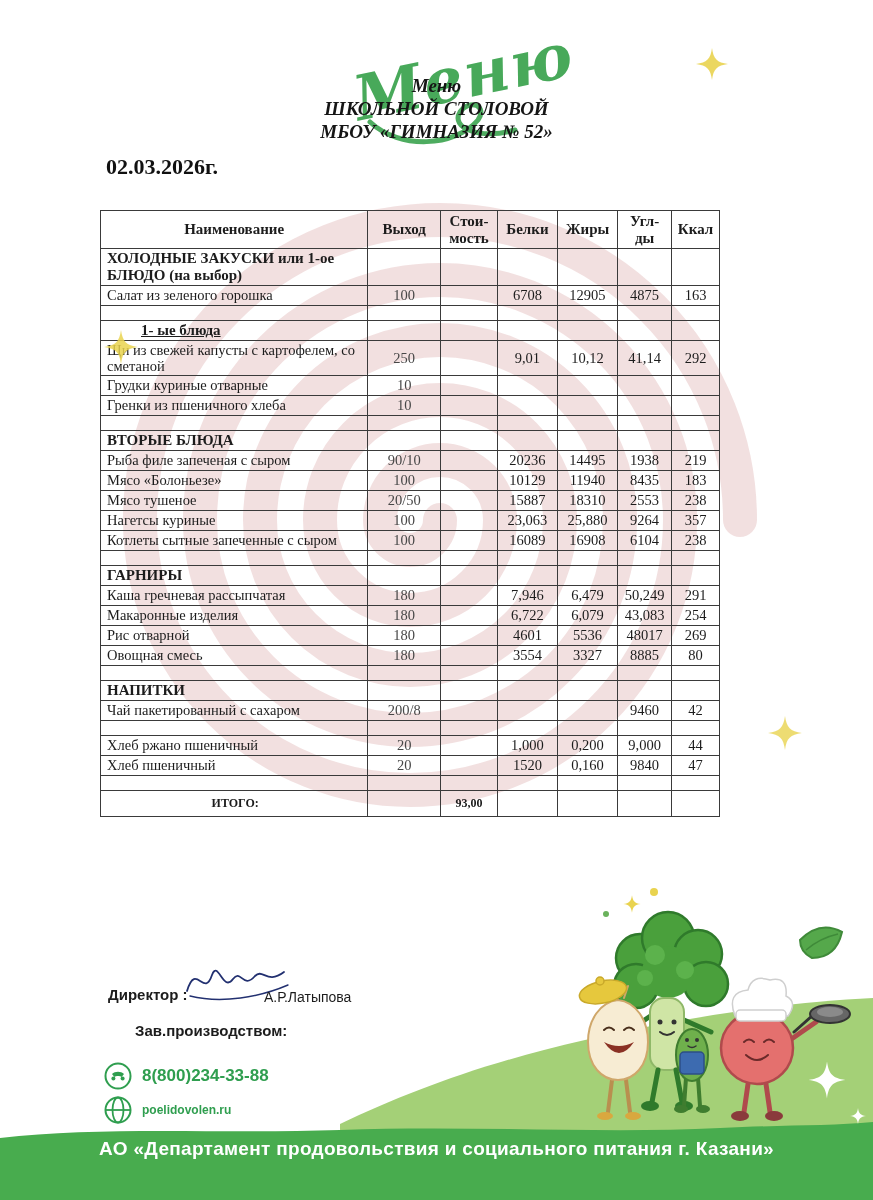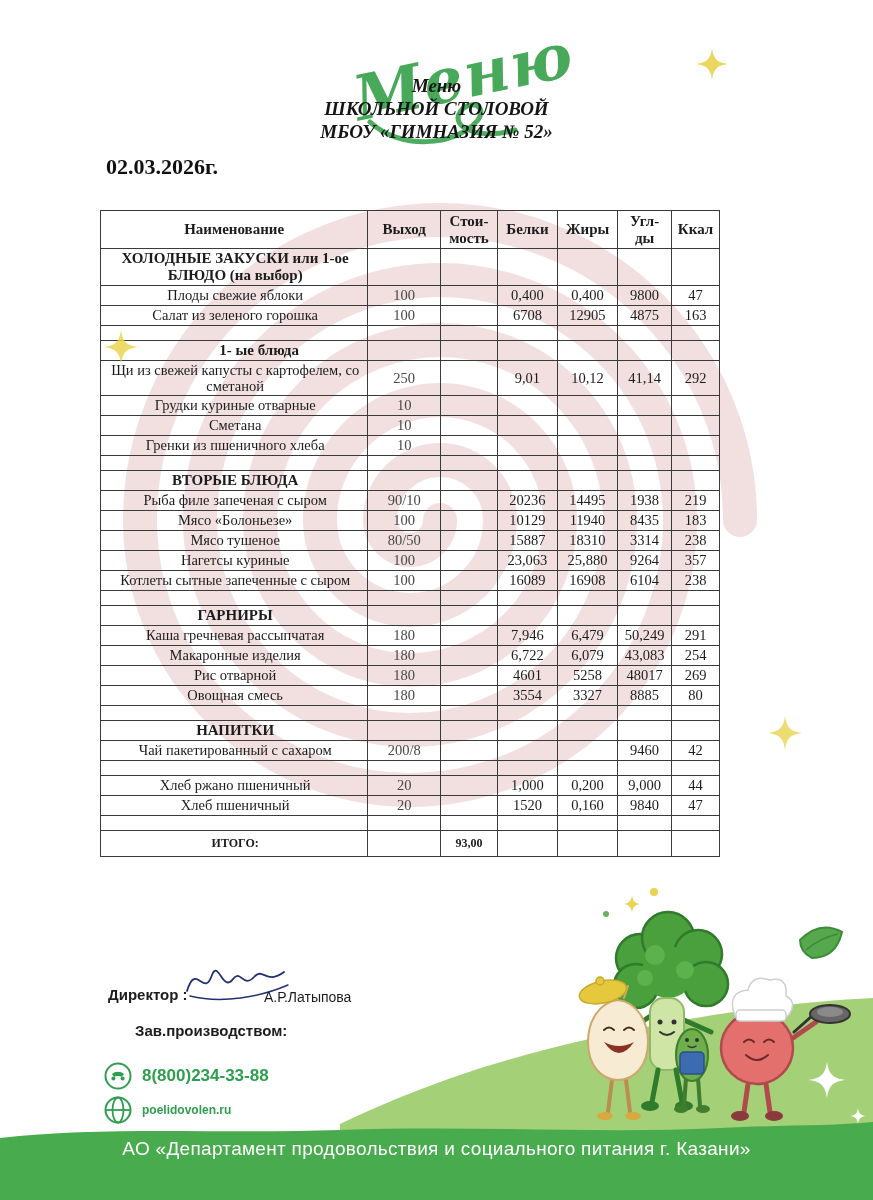--- a/index.html
+++ b/index.html
@@ -35,21 +35,21 @@
     width: 620px; border-collapse: collapse; background: transparent;
     font-size: 14.5px;
   }
   .menu-table th, .menu-table td {
     border: 1px solid #3a3a3a; padding: 1px 4px; vertical-align: middle;
   }
   .menu-table th {
     font-weight: bold; text-align: center; font-size: 15px; height: 38px; line-height: 1.1;
   }
   .menu-table td { height: 20px; text-align: center; line-height: 1.12; }
-  .menu-table td.name-cell { text-align: center; padding-left: 6px; }
+  .menu-table td.name-cell { text-align: left; padding-left: 6px; }
   tr.row-section td { font-weight: bold; font-size: 15px; }
   tr.row-spacer td { height: 15px; }
   tr.row-total td { height: 26px; font-weight: bold; font-size: 12px; }
   tr.row-total td.name-cell { text-align: center; }
   td.c1 { color: #474747; }
   
   .star { position: absolute; z-index: 3; }
   
   .sig-label {
     position: absolute; left: 108px; top: 986px; z-index: 2;
@@ -66,21 +66,21 @@
   }
   .contact { position: absolute; z-index: 4; display: flex; align-items: center; gap: 10px;
     font-family: "Liberation Sans", sans-serif; font-weight: bold; color: #2f9e4f; }
   .contact.phone { left: 104px; top: 1062px; font-size: 17px; align-items: center; }
   .contact.site  { left: 104px; top: 1096px; font-size: 12px; }
   
   .footer-art { position: absolute; left: 0; top: 880px; z-index: 3; }
   .banner {
     position: absolute; left: 0; right: 0; top: 1138px; z-index: 5;
     text-align: center; color: #ffffff;
-    font-family: "Liberation Sans", sans-serif; font-weight: normal; font-size: 19px;
+    font-family: "Liberation Sans", sans-serif; font-weight: bold; font-size: 19px;
     letter-spacing: .3px;
   }
 </style>
 </head>
 <body>
 
 <div class="page">
 
   <svg class="watermark" width="740" height="700" viewBox="0 0 740 700">
     <path d="M 385 350
@@ -134,48 +134,39 @@
         <tr class="row-section">
           <td class="c0 name-cell">ХОЛОДНЫЕ ЗАКУСКИ или 1-ое БЛЮДО (на выбор)</td>
           <td class="c1"></td>
           <td class="c2"></td>
           <td class="c3"></td>
           <td class="c4"></td>
           <td class="c5"></td>
           <td class="c6"></td>
         </tr>
         <tr class="row-item">
-          <td class="c0 name-cell">Плоды свежие яблоки</td>
-          <td class="c1">100</td>
-          <td class="c2"></td>
-          <td class="c3">0,400</td>
-          <td class="c4">0,400</td>
-          <td class="c5">9800</td>
-          <td class="c6">47</td>
-        </tr>
-        <tr class="row-item">
           <td class="c0 name-cell">Салат из зеленого горошка</td>
           <td class="c1">100</td>
           <td class="c2"></td>
           <td class="c3">6708</td>
           <td class="c4">12905</td>
           <td class="c5">4875</td>
           <td class="c6">163</td>
         </tr>
         <tr class="row-spacer">
           <td class="c0 name-cell"></td>
           <td class="c1"></td>
           <td class="c2"></td>
           <td class="c3"></td>
           <td class="c4"></td>
           <td class="c5"></td>
           <td class="c6"></td>
         </tr>
         <tr class="row-section">
-          <td class="c0 name-cell" style="padding-left: 54px;">1- ые блюда</td>
+          <td class="c0 name-cell" style="padding-left: 40px; text-decoration: underline;">1- ые блюда</td>
           <td class="c1"></td>
           <td class="c2"></td>
           <td class="c3"></td>
           <td class="c4"></td>
           <td class="c5"></td>
           <td class="c6"></td>
         </tr>
         <tr class="row-item">
           <td class="c0 name-cell">Щи из свежей капусты с картофелем, со сметаной</td>
           <td class="c1">250</td>
@@ -188,29 +179,20 @@
         <tr class="row-item">
           <td class="c0 name-cell">Грудки куриные отварные</td>
           <td class="c1">10</td>
           <td class="c2"></td>
           <td class="c3"></td>
           <td class="c4"></td>
           <td class="c5"></td>
           <td class="c6"></td>
         </tr>
         <tr class="row-item">
-          <td class="c0 name-cell">Сметана</td>
-          <td class="c1">10</td>
-          <td class="c2"></td>
-          <td class="c3"></td>
-          <td class="c4"></td>
-          <td class="c5"></td>
-          <td class="c6"></td>
-        </tr>
-        <tr class="row-item">
           <td class="c0 name-cell">Гренки из пшеничного хлеба</td>
           <td class="c1">10</td>
           <td class="c2"></td>
           <td class="c3"></td>
           <td class="c4"></td>
           <td class="c5"></td>
           <td class="c6"></td>
         </tr>
         <tr class="row-spacer">
           <td class="c0 name-cell"></td>
@@ -243,25 +225,25 @@
           <td class="c0 name-cell">Мясо «Болоньезе»</td>
           <td class="c1">100</td>
           <td class="c2"></td>
           <td class="c3">10129</td>
           <td class="c4">11940</td>
           <td class="c5">8435</td>
           <td class="c6">183</td>
         </tr>
         <tr class="row-item">
           <td class="c0 name-cell">Мясо тушеное</td>
-          <td class="c1">80/50</td>
+          <td class="c1">20/50</td>
           <td class="c2"></td>
           <td class="c3">15887</td>
           <td class="c4">18310</td>
-          <td class="c5">3314</td>
+          <td class="c5">2553</td>
           <td class="c6">238</td>
         </tr>
         <tr class="row-item">
           <td class="c0 name-cell">Нагетсы куриные</td>
           <td class="c1">100</td>
           <td class="c2"></td>
           <td class="c3">23,063</td>
           <td class="c4">25,880</td>
           <td class="c5">9264</td>
           <td class="c6">357</td>
@@ -309,21 +291,21 @@
           <td class="c3">6,722</td>
           <td class="c4">6,079</td>
           <td class="c5">43,083</td>
           <td class="c6">254</td>
         </tr>
         <tr class="row-item">
           <td class="c0 name-cell">Рис отварной</td>
           <td class="c1">180</td>
           <td class="c2"></td>
           <td class="c3">4601</td>
-          <td class="c4">5258</td>
+          <td class="c4">5536</td>
           <td class="c5">48017</td>
           <td class="c6">269</td>
         </tr>
         <tr class="row-item">
           <td class="c0 name-cell">Овощная смесь</td>
           <td class="c1">180</td>
           <td class="c2"></td>
           <td class="c3">3554</td>
           <td class="c4">3327</td>
           <td class="c5">8885</td>

